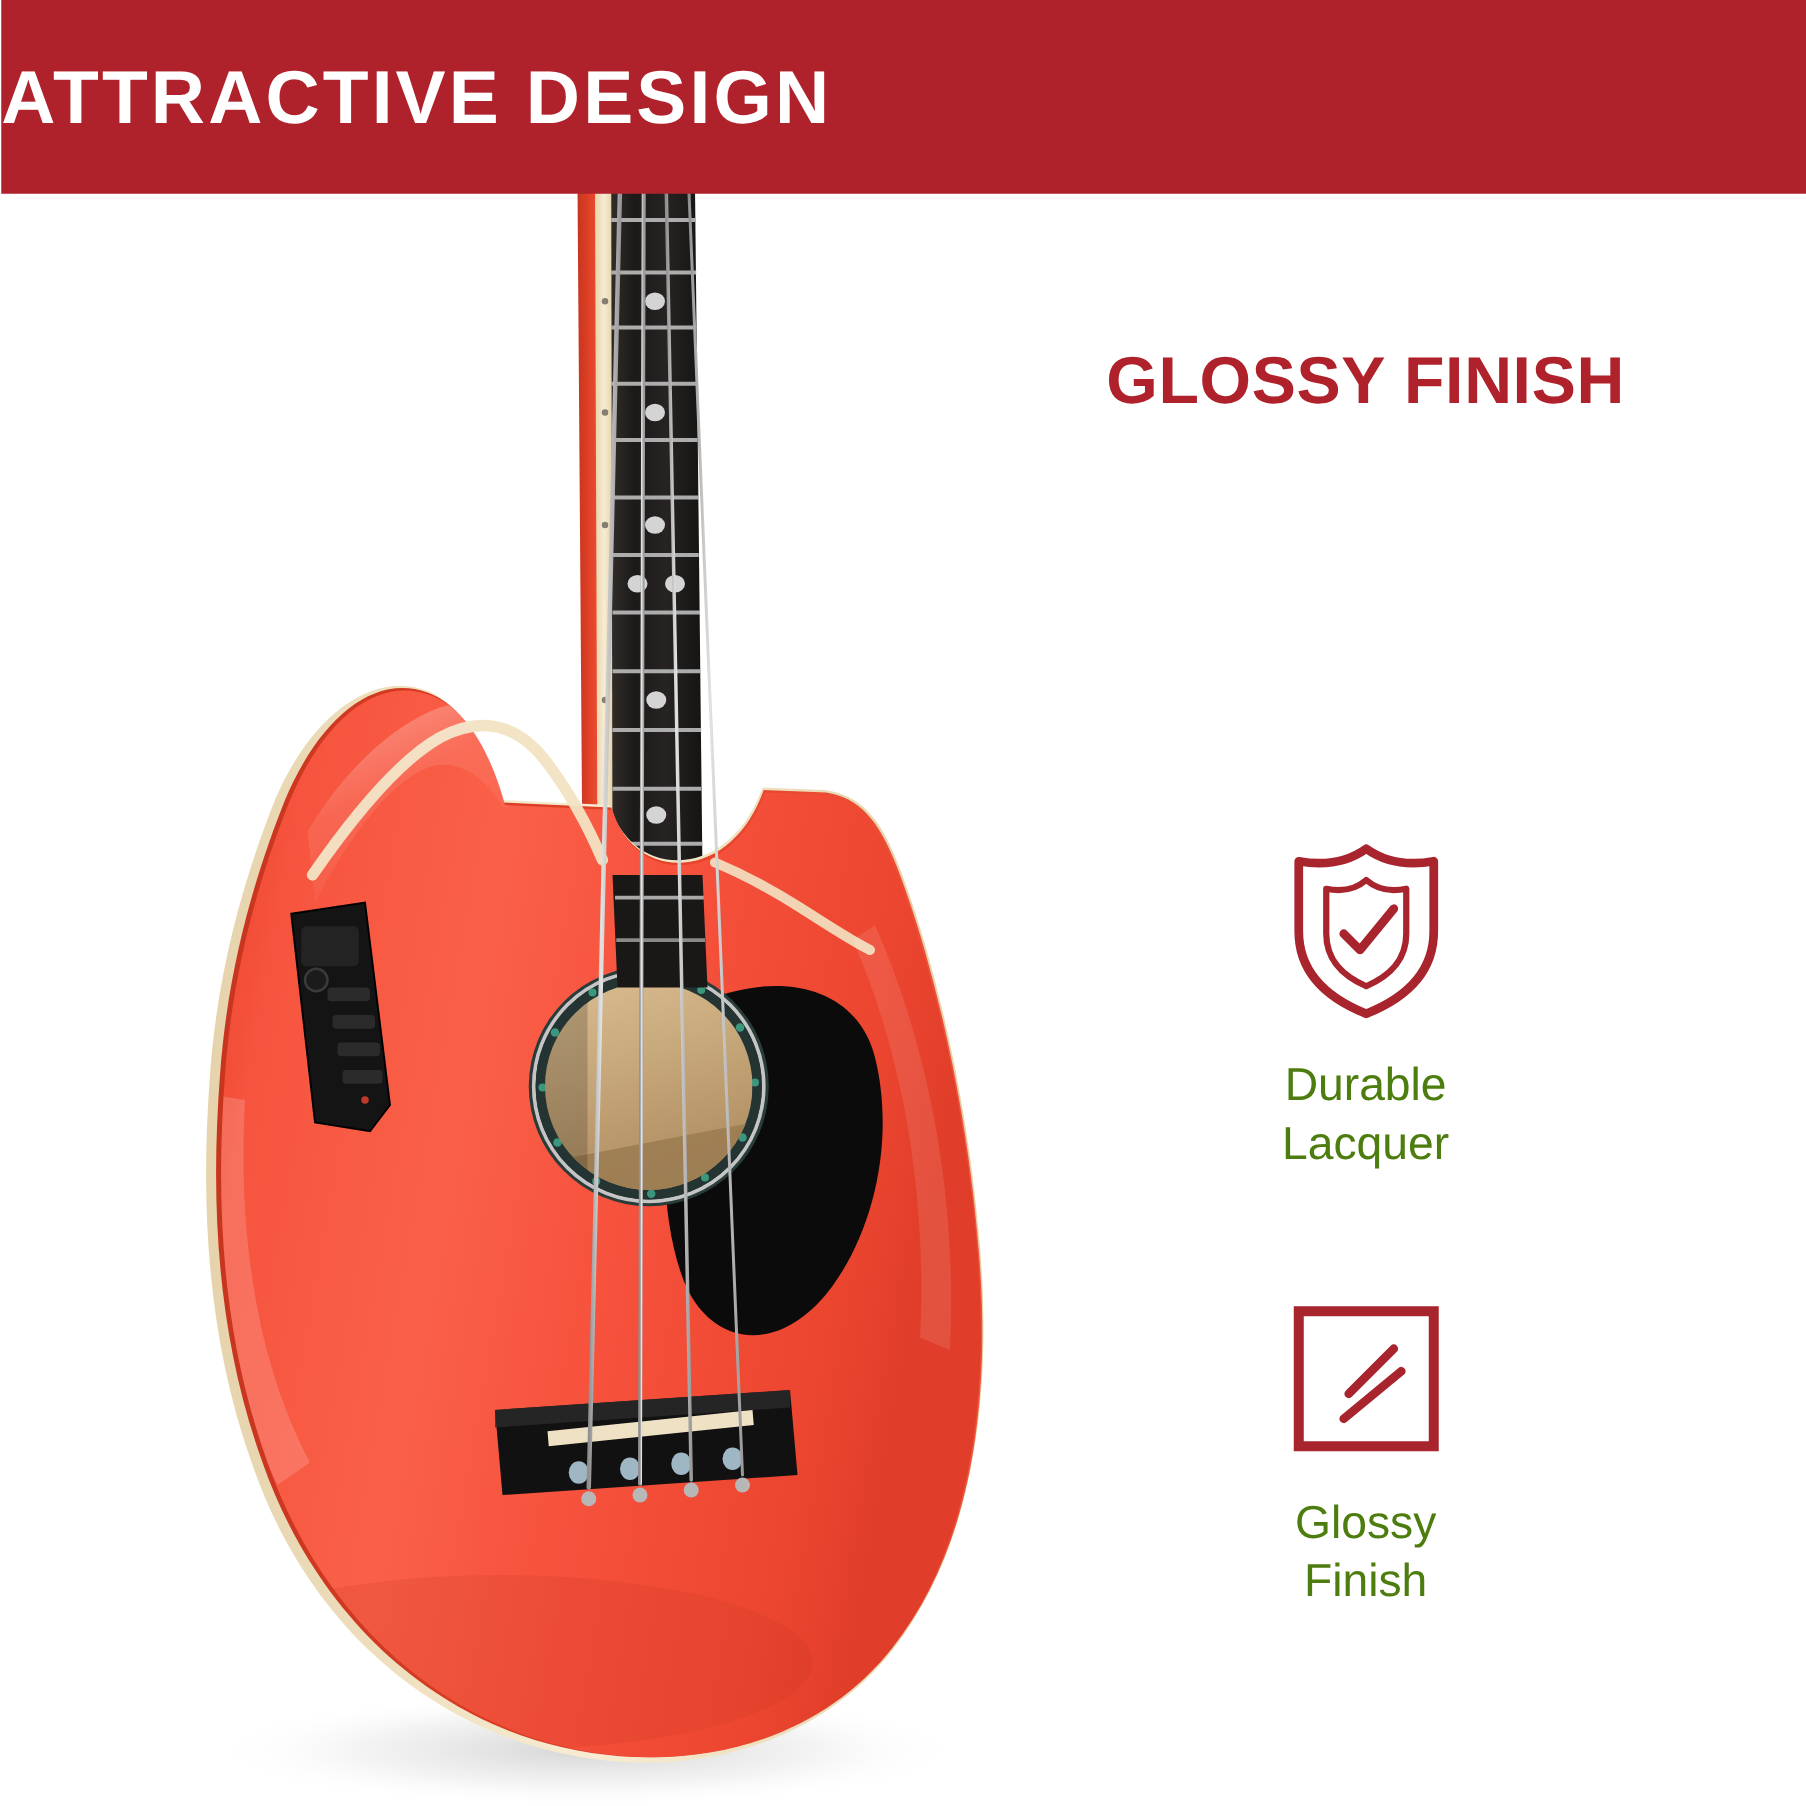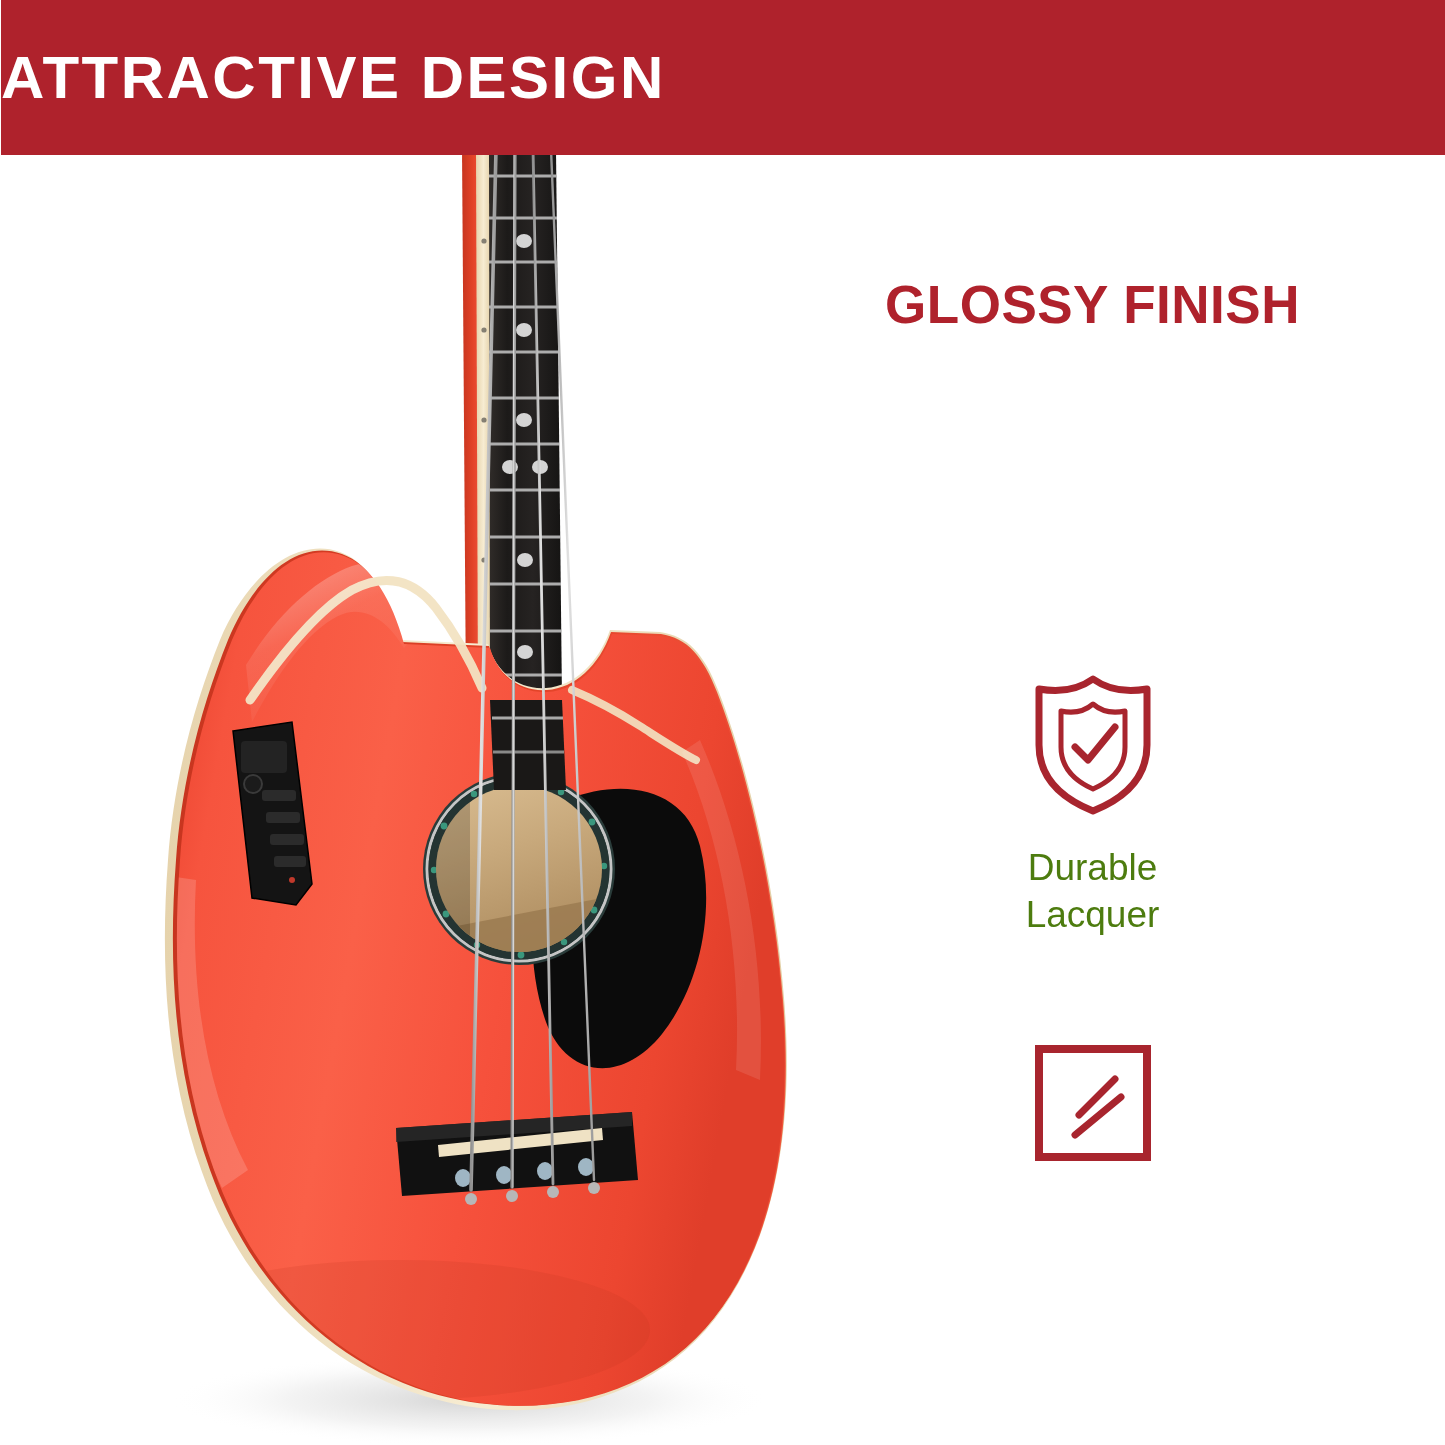--- a/index.html
+++ b/index.html
@@ -388,15 +388,17 @@
     <div class="benefit-label">Durable
 Lacquer</div>
   </div>
 
   <div class="benefit" id="benefit-glossy">
     <svg class="benefit-icon" width="132" height="132" viewBox="0 0 132 132">
       <rect x="12" y="12" width="108" height="108" fill="none" stroke="#A8252E" stroke-width="8"></rect>
       <line x1="52" y1="78" x2="88" y2="42" stroke="#A8252E" stroke-width="7" stroke-linecap="round"></line>
       <line x1="48" y1="98" x2="94" y2="60" stroke="#A8252E" stroke-width="7" stroke-linecap="round"></line>
     </svg>
+    <div class="benefit-label">Glossy
+Finish</div>
   </div>
 
 </div>
 
 </body></html>

